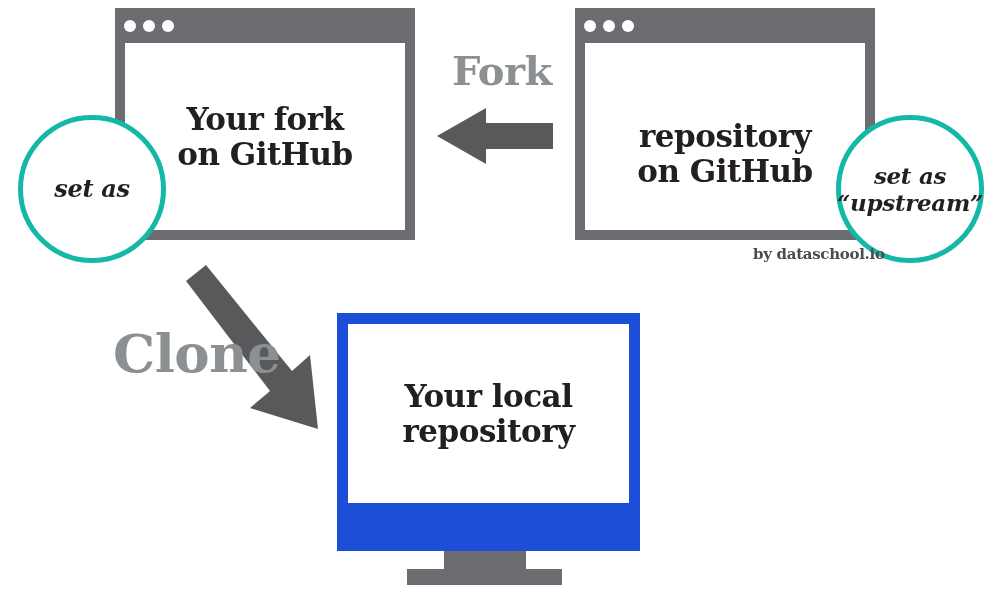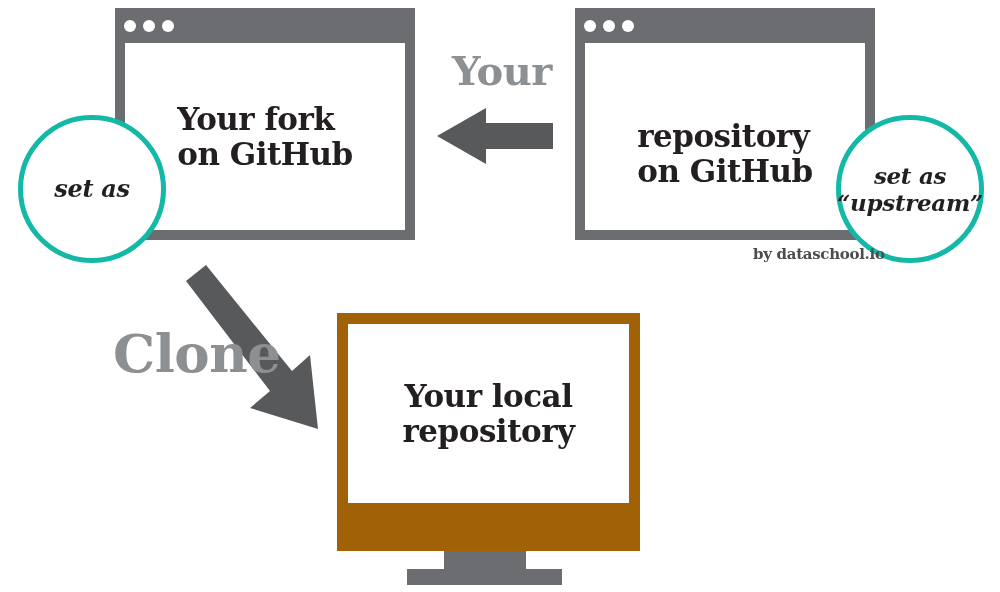--- a/index.html
+++ b/index.html
@@ -45,21 +45,21 @@
   .browser-screen {
     position: absolute;
     left: 10px;
     top: 35px;
     right: 10px;
     bottom: 10px;
     background: #ffffff;
     display: flex;
     align-items: center;
     justify-content: center;
-    text-align: left;
+    text-align: center;
   }
   .screen-label {
     font-family: "DejaVu Serif", "Liberation Serif", serif;
     font-weight: bold;
     color: #231f20;
     line-height: 1.12;
     letter-spacing: -0.5px;
   }
 
   #window-fork { left: 115px; top: 8px; width: 300px; height: 232px; }
@@ -113,21 +113,21 @@
   #label-fork { left: 452px; top: 47px; font-size: 40px; }
   #label-clone { left: 113px; top: 322px; font-size: 53px; }
 
   
   #monitor-body {
     position: absolute;
     left: 337px;
     top: 313px;
     width: 303px;
     height: 238px;
-    background: #a16207;
+    background: #1d4ed8;
     box-sizing: border-box;
   }
   #monitor-screen {
     position: absolute;
     left: 11px;
     top: 11px;
     right: 11px;
     bottom: 48px;
     background: #ffffff;
     display: flex;
@@ -197,21 +197,21 @@
         <br>
         <span>repository</span><br>
         <span>on GitHub</span>
       </div>
     </div>
   </div>
 
   <svg class="arrow-svg" id="arrow-fork" viewBox="0 0 130 72">
     <path d="M 7 36 L 56 8 L 56 23 L 123 23 L 123 49 L 56 49 L 56 64 Z" fill="#58595b"></path>
   </svg>
-  <div class="arrow-label" id="label-fork">Your</div>
+  <div class="arrow-label" id="label-fork">Fork</div>
 
   <svg class="arrow-svg" id="arrow-clone" viewBox="0 0 160 160">
     <path d="M 16 4 L 36 -12 L 122 94 L 140 78 L 148 152 L 80 131 L 100 114 Z" fill="#58595b" transform="translate(0,22)"></path>
   </svg>
   <div class="arrow-label" id="label-clone">Clone</div>
 
   <div class="annot-circle" id="circle-origin">
     <div class="annot-text">
       <span>set as</span><br>
     </div>

